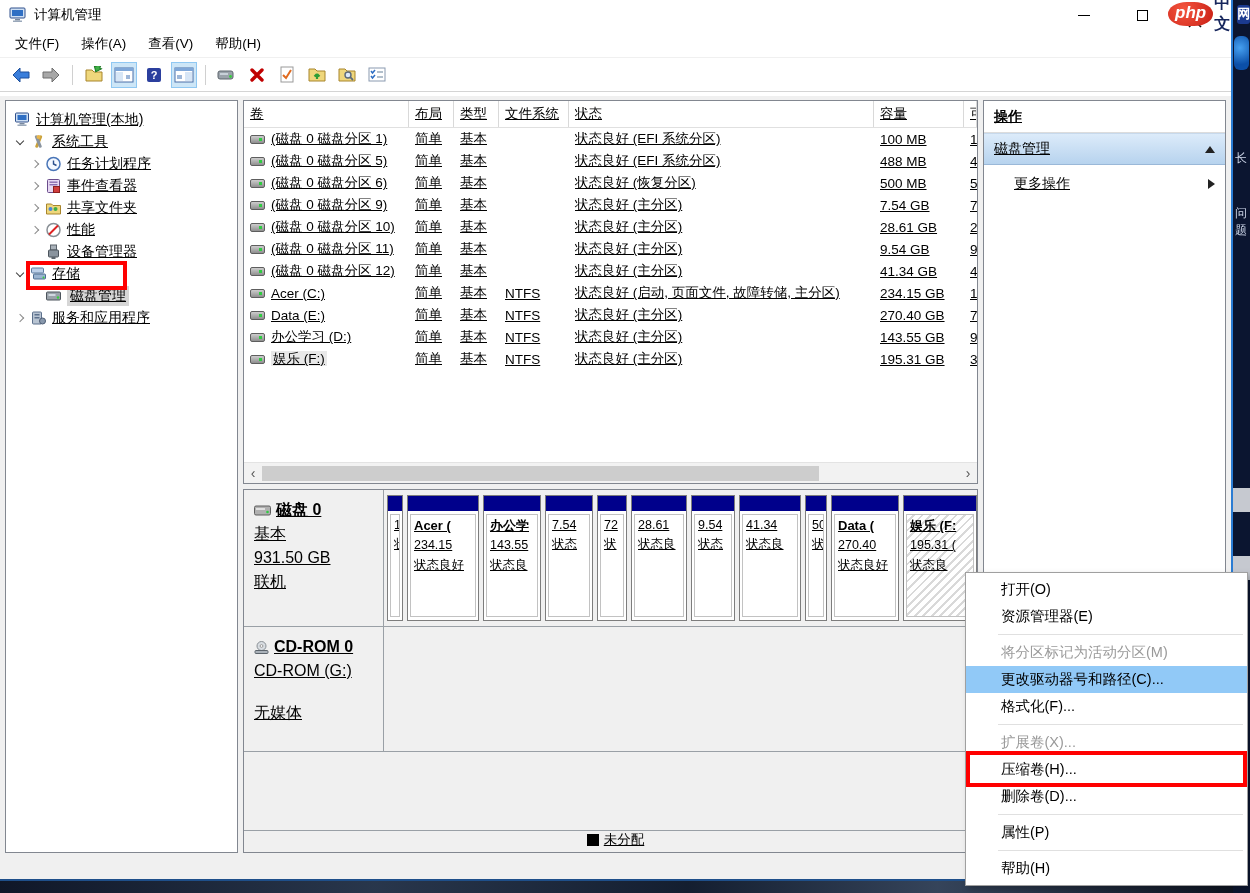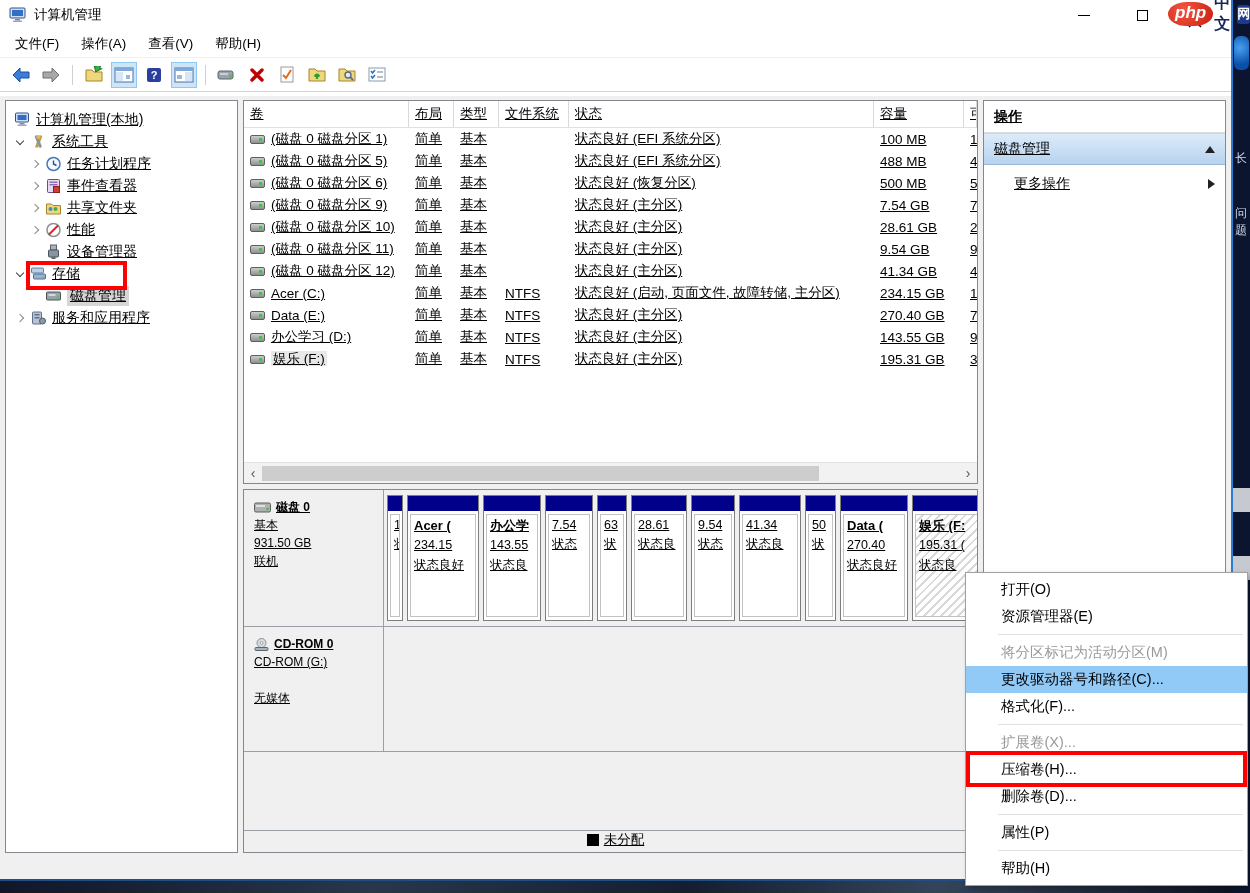--- a/index.html
+++ b/index.html
@@ -85,21 +85,21 @@
   .hscroll { position:absolute; left:0; right:0; bottom:0; height:21px; background:#f2f2f2;
     border-top:1px solid #e3e3e3; display:flex; align-items:center; }
   .hs-arrow { width:18px; text-align:center; color:#555; font-size:14px; line-height:20px; }
   .hs-thumb { height:15px; background:#cdcdcd; width:76%; }
 
   
   .disks-pane { flex:1; background:#f0f0f0; display:flex; flex-direction:column; overflow:hidden; }
   .disk-row { display:flex; border-bottom:1px solid #9aa0a6; }
   .row-disk0 { height:137px; } .row-cdrom { height:125px; }
   .disk-info { width:140px; border-right:1px solid #9aa0a6; padding:8px 10px 0 10px; background:#f0f0f0;
-    font-size:12px; line-height:1.5; }
+    font-size:16px; line-height:1.5; }
   .disk-info .dname { font-weight:bold; display:flex; align-items:center; gap:5px; }
   .disk-strip { flex:1; padding:5px 3px; display:flex; gap:4px; overflow:hidden; }
   .partition { flex:none; display:flex; flex-direction:column; border:1px solid #7d7d7d; background:#fff; }
   .part-head { height:15px; background:#00008b; flex:none; }
   .part-body { flex:1; margin:3px 2px; border:1px solid #c2c2c2; padding:1px 3px; font-size:12.5px;
     line-height:1.55; overflow:hidden; white-space:nowrap; background:#fff; }
   .part-body .pname { font-weight:bold; font-size:13px; }
   .partition.selected .part-body { background:repeating-linear-gradient(135deg,#ffffff 0 4px,#d9d9d9 4px 6px); }
   .disk-filler { flex:1; }
   .legend { height:22px; border-top:1px solid #9aa0a6; display:flex; align-items:center; gap:4px;
@@ -535,21 +535,21 @@
               <div class="part-body">
                 <div class="pname"></div>
                 <div>7.54</div>
                 <div>状态</div>
               </div>
             </div>
               <div class="partition" style="width: 30px;">
               <div class="part-head"></div>
               <div class="part-body">
                 <div class="pname"></div>
-                <div>63</div>
+                <div>72</div>
                 <div>状</div>
               </div>
             </div>
               <div class="partition" style="width: 56px;">
               <div class="part-head"></div>
               <div class="part-body">
                 <div class="pname"></div>
                 <div>28.61</div>
                 <div>状态良</div>
               </div>
@@ -563,21 +563,21 @@
               </div>
             </div>
               <div class="partition" style="width: 62px;">
               <div class="part-head"></div>
               <div class="part-body">
                 <div class="pname"></div>
                 <div>41.34</div>
                 <div>状态良</div>
               </div>
             </div>
-              <div class="partition" style="width: 31px;">
+              <div class="partition" style="width: 22px;">
               <div class="part-head"></div>
               <div class="part-body">
                 <div class="pname"></div>
                 <div>50</div>
                 <div>状</div>
               </div>
             </div>
               <div class="partition" style="width: 68px;">
               <div class="part-head"></div>
               <div class="part-body">

